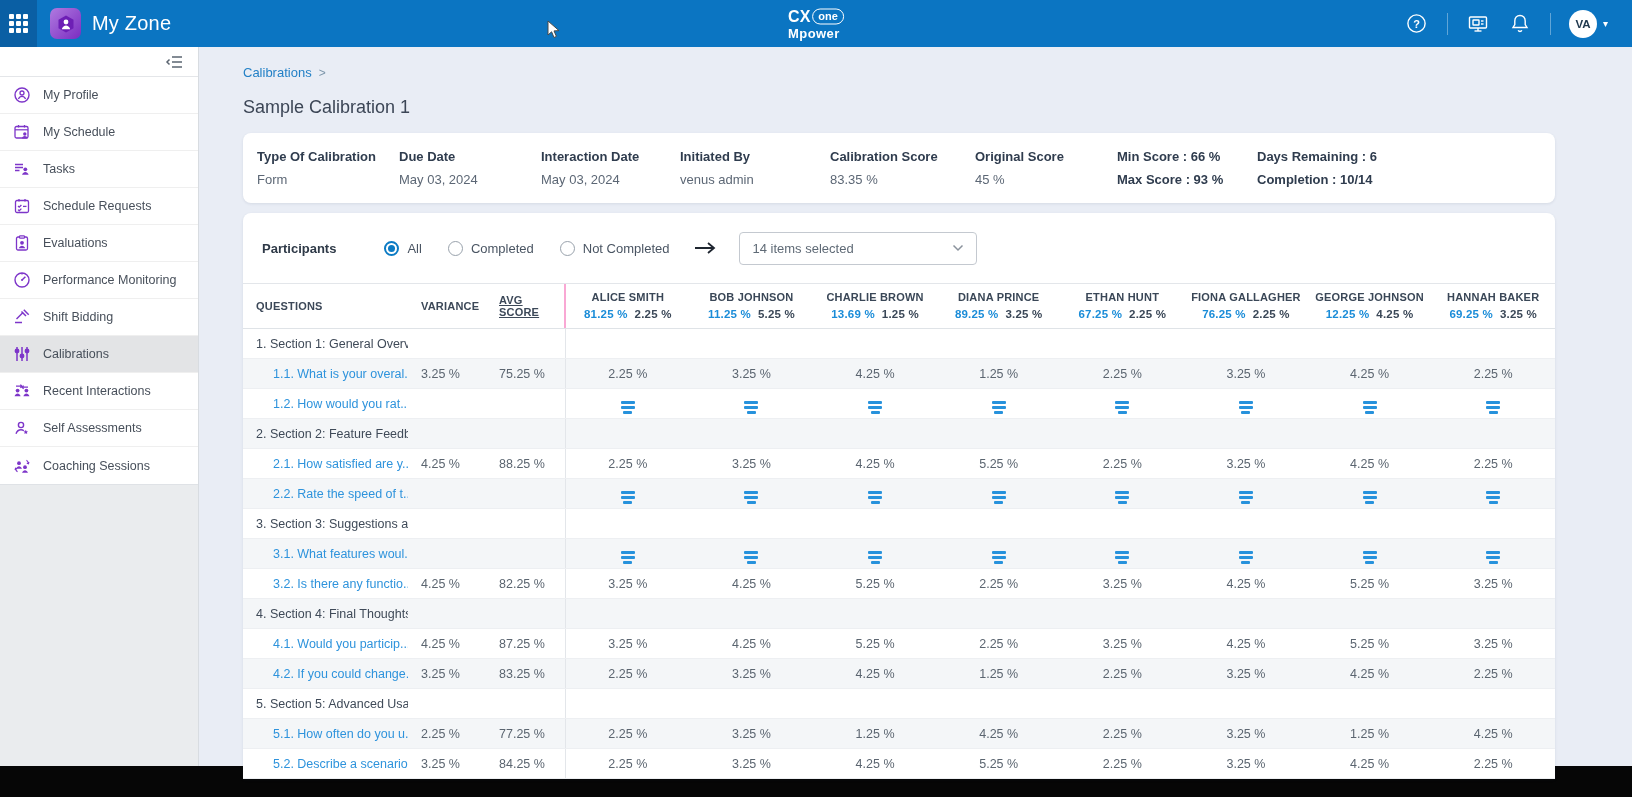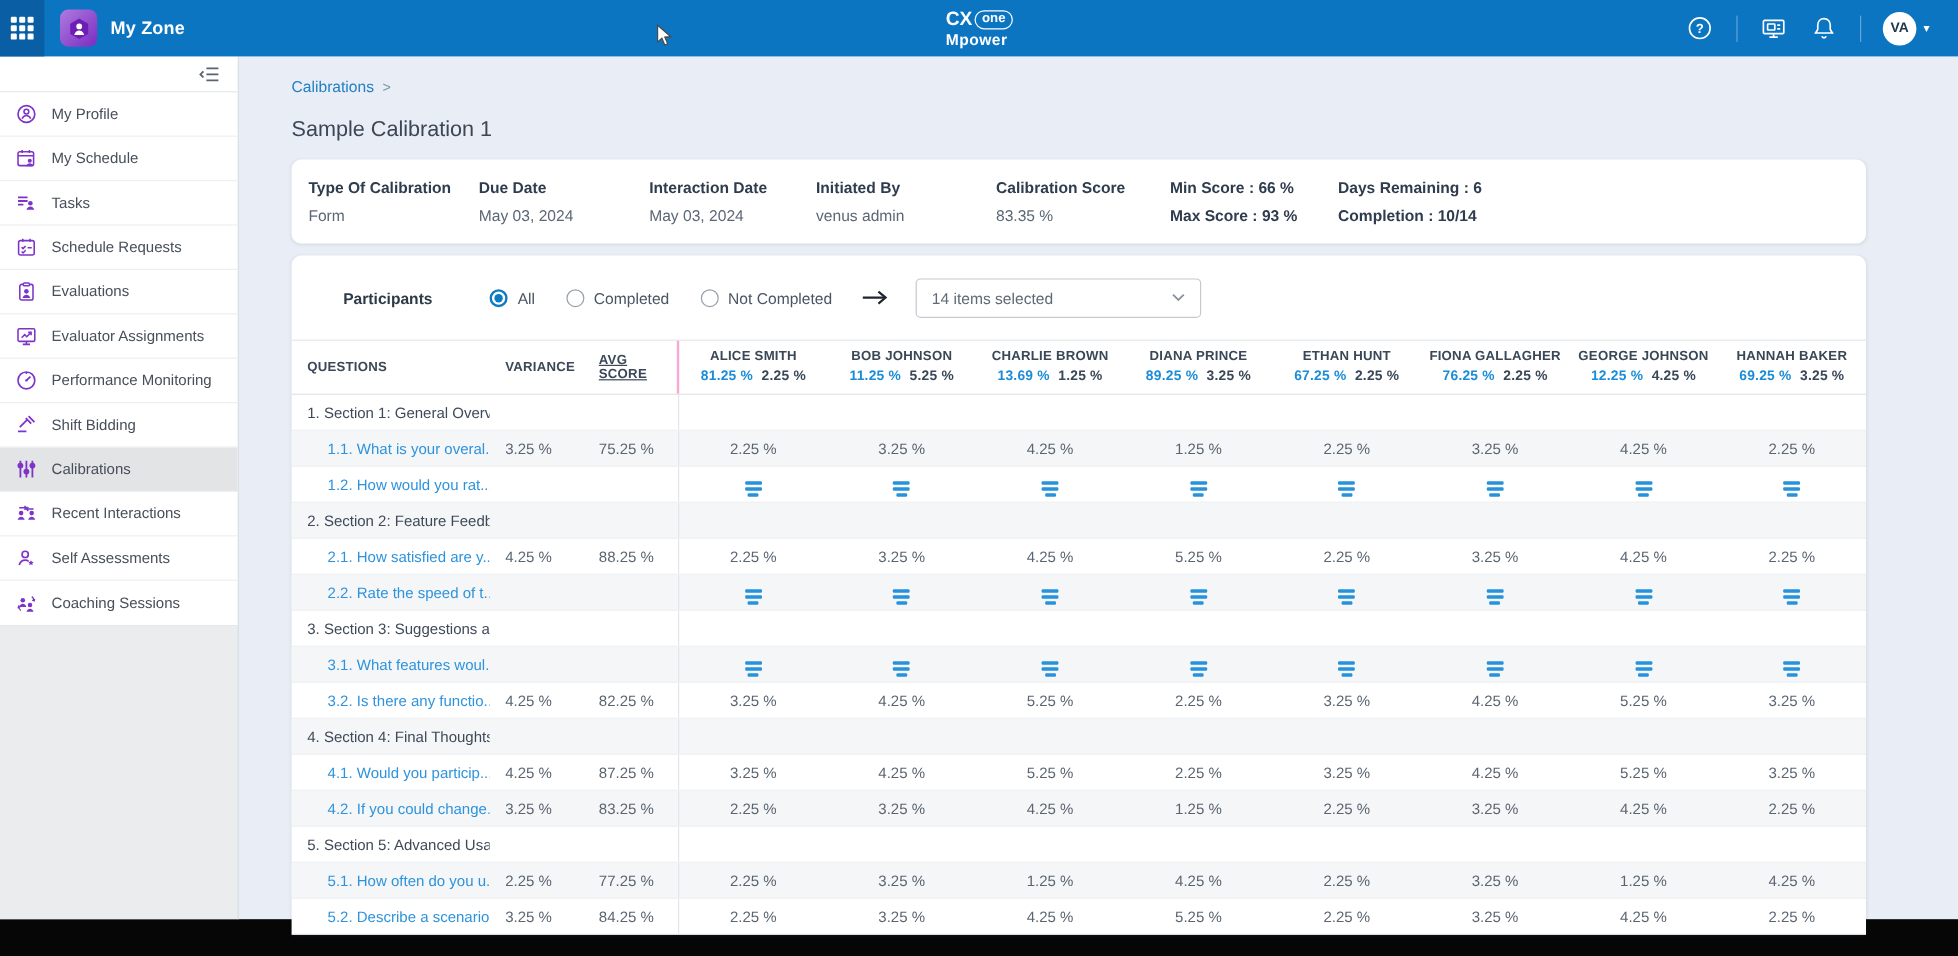--- a/index.html
+++ b/index.html
@@ -6,21 +6,21 @@
   html,body { width:1632px; height:797px; background:#000; font-family:"Liberation Sans",sans-serif; overflow:hidden; }
   .app { width:1632px; height:766px; display:flex; flex-direction:column; background:#e9edf5; position:relative; }
   .bottom-bar { width:1632px; height:31px; background:#060606; }
 
   
   .topbar { height:47px; background:#0b75c2; display:flex; align-items:center; flex:0 0 47px; position:relative; color:#fff; }
   .appgrid { width:37px; height:47px; background:#0a5fa4; display:flex; align-items:center; justify-content:center; cursor:pointer; }
   .grid9 { display:grid; grid-template-columns:repeat(3,5px); grid-gap:2px; }
   .grid9 i { width:5px; height:5px; background:#fff; border-radius:1px; display:block; }
   .zone-tile { width:31px; height:31px; margin-left:13px; border-radius:7px; background:linear-gradient(135deg,#b07ae0,#7a2cc1); display:flex; align-items:center; justify-content:center; }
-  .zone-name { margin-left:11px; font-size:15px; font-weight:bold; letter-spacing:.2px; }
+  .zone-name { margin-left:11px; font-size:20px; font-weight:normal; letter-spacing:.2px; }
   .logo { position:absolute; left:50%; top:50%; transform:translate(-50%,-50%); text-align:left; line-height:1; }
   .logo-l1 { font-size:16px; font-weight:bold; display:flex; align-items:center; }
   .logo-one { font-size:11px; font-weight:bold; border:1.5px solid #fff; border-radius:9px; padding:1px 5px 2px; margin-left:2px; }
   .logo-l2 { font-size:13px; font-weight:bold; margin-top:2px; letter-spacing:.4px; }
   .top-right { margin-left:auto; display:flex; align-items:center; gap:18px; padding-right:24px; }
   .tb-icon { width:24px; height:24px; display:flex; align-items:center; justify-content:center; cursor:pointer; }
   .tb-sep { width:1px; height:22px; background:rgba(255,255,255,.35); }
   .avatar { width:28px; height:28px; background:#fff; color:#20394e; border-radius:50%; display:flex; align-items:center; justify-content:center; font-size:11.5px; font-weight:bold; cursor:pointer; }
   .caret { font-size:10px; color:#fff; margin-left:-10px; }
   .cursor-arrow { position:absolute; left:546px; top:20px; pointer-events:none; }
@@ -43,21 +43,21 @@
   
   .card { background:#fff; border-radius:8px; box-shadow:0 1px 3px rgba(40,60,90,.10); }
   .summary { margin-top:15px; height:70px; display:flex; align-items:center; padding:0 14px; }
   .sum-col { display:flex; flex-direction:column; gap:8px;justify-content:flex-end; }
   .sum-label { font-size:13px; font-weight:bold; color:#2f3c4e; }
   .sum-value { font-size:13px; color:#5c6775; }
   .sum-strong { font-size:13px; font-weight:bold; color:#2f3c4e; }
 
   
   .table-card { margin-top:10px; height:566px; border-radius:8px 8px 0 0; overflow:hidden; }
-  .filter-row { height:70px; display:flex; align-items:center; padding-left:43px;text-align:right; }
+  .filter-row { height:70px; display:flex; align-items:center; padding-left:19px;text-align:right; }
   .f-label { font-size:13px; font-weight:bold; color:#2f3a48; }
   .radios { display:flex; align-items:center; gap:26px; margin-left:48px; }
   .radio-opt { display:flex; align-items:center; gap:8px; font-size:13px; color:#4a5563; cursor:pointer; }
   .rdo { width:15px; height:15px; border-radius:50%; border:1.5px solid #98a1ab; background:#fff; position:relative; flex:0 0 15px; }
   .rdo.sel { border:2px solid #0c7bc4; }
   .rdo.sel::after { content:""; position:absolute; inset:2px; border-radius:50%; background:#0c7bc4; }
   .arrow-glyph { margin-left:24px; }
   .dropdown { margin-left:22px; width:238px; height:33px; border:1px solid #c4c9d0; border-radius:4px; background:#fff; display:flex; align-items:center; justify-content:space-between; padding:0 12px; font-size:13px; color:#5f6a76; cursor:pointer; }
 
   .grid-row { display:grid; grid-template-columns:165px 78px 80px repeat(8,1fr); align-items:center; }
@@ -222,32 +222,20 @@
                 <rect x="6.5" y="1.8" width="5" height="2.4" rx="0.8" fill="#fff" stroke="#7d35c9" stroke-width="1.2"></rect>
                 <circle cx="9" cy="8.8" r="1.9" fill="#7d35c9"></circle>
                 <path d="M5.7 14.3c.7-1.7 2-2.6 3.3-2.6s2.6.9 3.3 2.6z" fill="#7d35c9"></path>
               </svg>
             </span>
             <span>Evaluations</span>
           </div>
           <div class="side-item">
             <span class="sicon">
               <svg width="18" height="18" viewBox="0 0 18 18">
-                <rect x="2" y="3" width="14" height="10.5" rx="1.2" fill="none" stroke="#7d35c9" stroke-width="1.3"></rect>
-                <path d="M5 10.5l2.6-2.6 1.7 1.7 3.4-3.4" fill="none" stroke="#7d35c9" stroke-width="1.3"></path>
-                <path d="M10.5 6h2.4v2.4" fill="none" stroke="#7d35c9" stroke-width="1.3"></path>
-                <line x1="9" y1="13.5" x2="9" y2="16" stroke="#7d35c9" stroke-width="1.3"></line>
-                <line x1="6" y1="16" x2="12" y2="16" stroke="#7d35c9" stroke-width="1.3"></line>
-              </svg>
-            </span>
-            <span>Evaluator Assignments</span>
-          </div>
-          <div class="side-item">
-            <span class="sicon">
-              <svg width="18" height="18" viewBox="0 0 18 18">
                 <circle cx="9" cy="9" r="7" fill="none" stroke="#7d35c9" stroke-width="1.4"></circle>
                 <path d="M9 9L12.4 5.8" stroke="#7d35c9" stroke-width="1.5"></path>
                 <circle cx="9" cy="9" r="1" fill="#7d35c9"></circle>
                 <line x1="9" y1="2" x2="9" y2="3.6" stroke="#7d35c9" stroke-width="1.3"></line>
               </svg>
             </span>
             <span>Performance Monitoring</span>
           </div>
           <div class="side-item">
             <span class="sicon">
@@ -337,20 +325,24 @@
             <span class="sum-label">Interaction Date</span>
                    <span class="sum-value">May 03, 2024</span>
           </div>
           <div class="sum-col" style="width: 150px;">
             <span class="sum-label">Initiated By</span>
                    <span class="sum-value">venus admin</span>
           </div>
           <div class="sum-col" style="width: 145px;">
             <span class="sum-label">Calibration Score</span>
                    <span class="sum-value">83.35 %</span>
+          </div>
+          <div class="sum-col" style="width: 142px;">
+            <span class="sum-label">Original Score</span>
+                   <span class="sum-value">45 %</span>
           </div>
           <div class="sum-col" style="width: 140px;">
             <span class="sum-strong">Min Score : 66 %</span>
                    <span class="sum-strong">Max Score : 93 %</span>
           </div>
           <div class="sum-col" style="width: 150px;">
             <span class="sum-strong">Days Remaining : 6</span>
                    <span class="sum-strong">Completion : 10/14</span>
           </div>
         </div>

